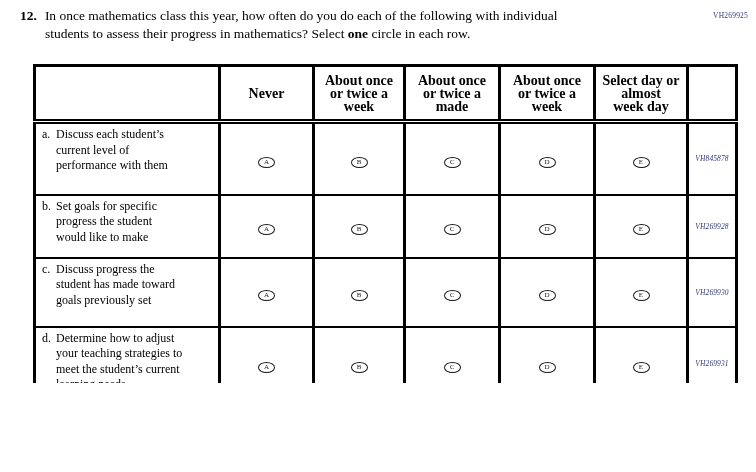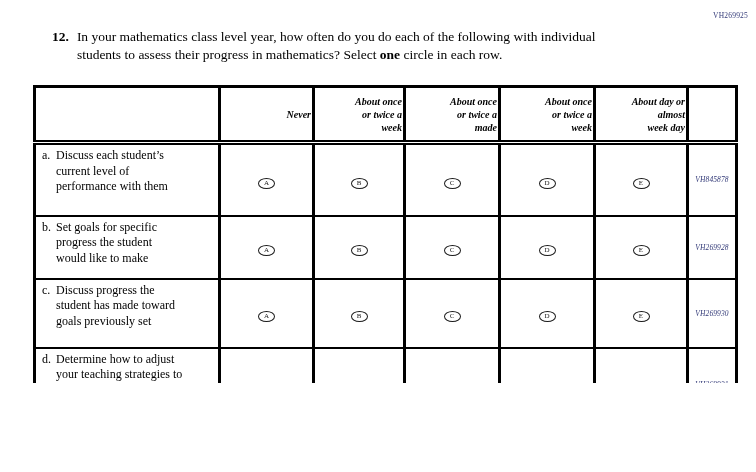--- a/index.html
+++ b/index.html
@@ -15,22 +15,22 @@
   .top-code {
     position: absolute;
     top: 11px;
     right: 8px;
     font-size: 7.5px;
     color: #333a78;
     letter-spacing: 0.2px;
   }
   .question {
     display: flex;
-    padding-top: 28px;
-    margin-left: 52px;
+    padding-top: 7px;
+    margin-left: 20px;
     font-size: 13.5px;
     line-height: 18px;
   }
   .qnum {
     font-weight: bold;
     margin-right: 8px;
     white-space: nowrap;
   }
   .qtext { width: 552px; }
   .qtext b { font-weight: bold; }
@@ -42,27 +42,26 @@
     margin-top: 21px;
     width: 702px;
   }
   .grid th, .grid td {
     border: 3px solid #000;
     padding: 0;
   }
   .grid thead th {
     height: 56px;
     vertical-align: middle;
-    text-align: right;
+    text-align: center;
     font-weight: bold;
-    font-size: 10px;
+    font-size: 14px;
     line-height: 13px;
     border-bottom: 5px double #000;
     padding: 2px 1px;
-    font-style: italic;
   }
   .grid tbody td {
     border-top-width: 2px;
     border-bottom-width: 2px;
   }
   .grid tbody tr:last-child td { border-bottom-width: 3px; }
   .hl { display: block; }
   .hl:empty { display: none; }
 
   td.stem {
@@ -109,21 +108,21 @@
 </style>
 </head>
 <body>
 
 <div class="page">
 
   <div class="top-code">VH269925</div>
 
   <div class="question">
     <span class="qnum">12.</span>
-    <div class="qtext"><span>In your mathematics class level year, how often do you do each of the following with individual students to assess their progress in mathematics? Select </span><b>one</b><span> circle in each row.</span></div>
+    <div class="qtext"><span>In once mathematics class this year, how often do you do each of the following with individual students to assess their progress in mathematics? Select </span><b>one</b><span> circle in each row.</span></div>
   </div>
 
   <table class="grid">
     <colgroup>
       <col style="width:185px">
         <col style="width:94px">
         <col style="width:91px">
         <col style="width:95px">
         <col style="width:95px">
         <col style="width:93px">
@@ -145,21 +144,21 @@
           <span class="hl">About once</span>
           <span class="hl">or twice a</span>
           <span class="hl">made</span>
         </th>
         <th>
           <span class="hl">About once</span>
           <span class="hl">or twice a</span>
           <span class="hl">week</span>
         </th>
         <th>
-          <span class="hl">About day or</span>
+          <span class="hl">Select day or</span>
           <span class="hl">almost</span>
           <span class="hl">week day</span>
         </th>
         <th></th>
       </tr>
     </thead>
     <tbody>
       <tr class="row-a">
         <td class="stem">
           <div class="stem-inner">

